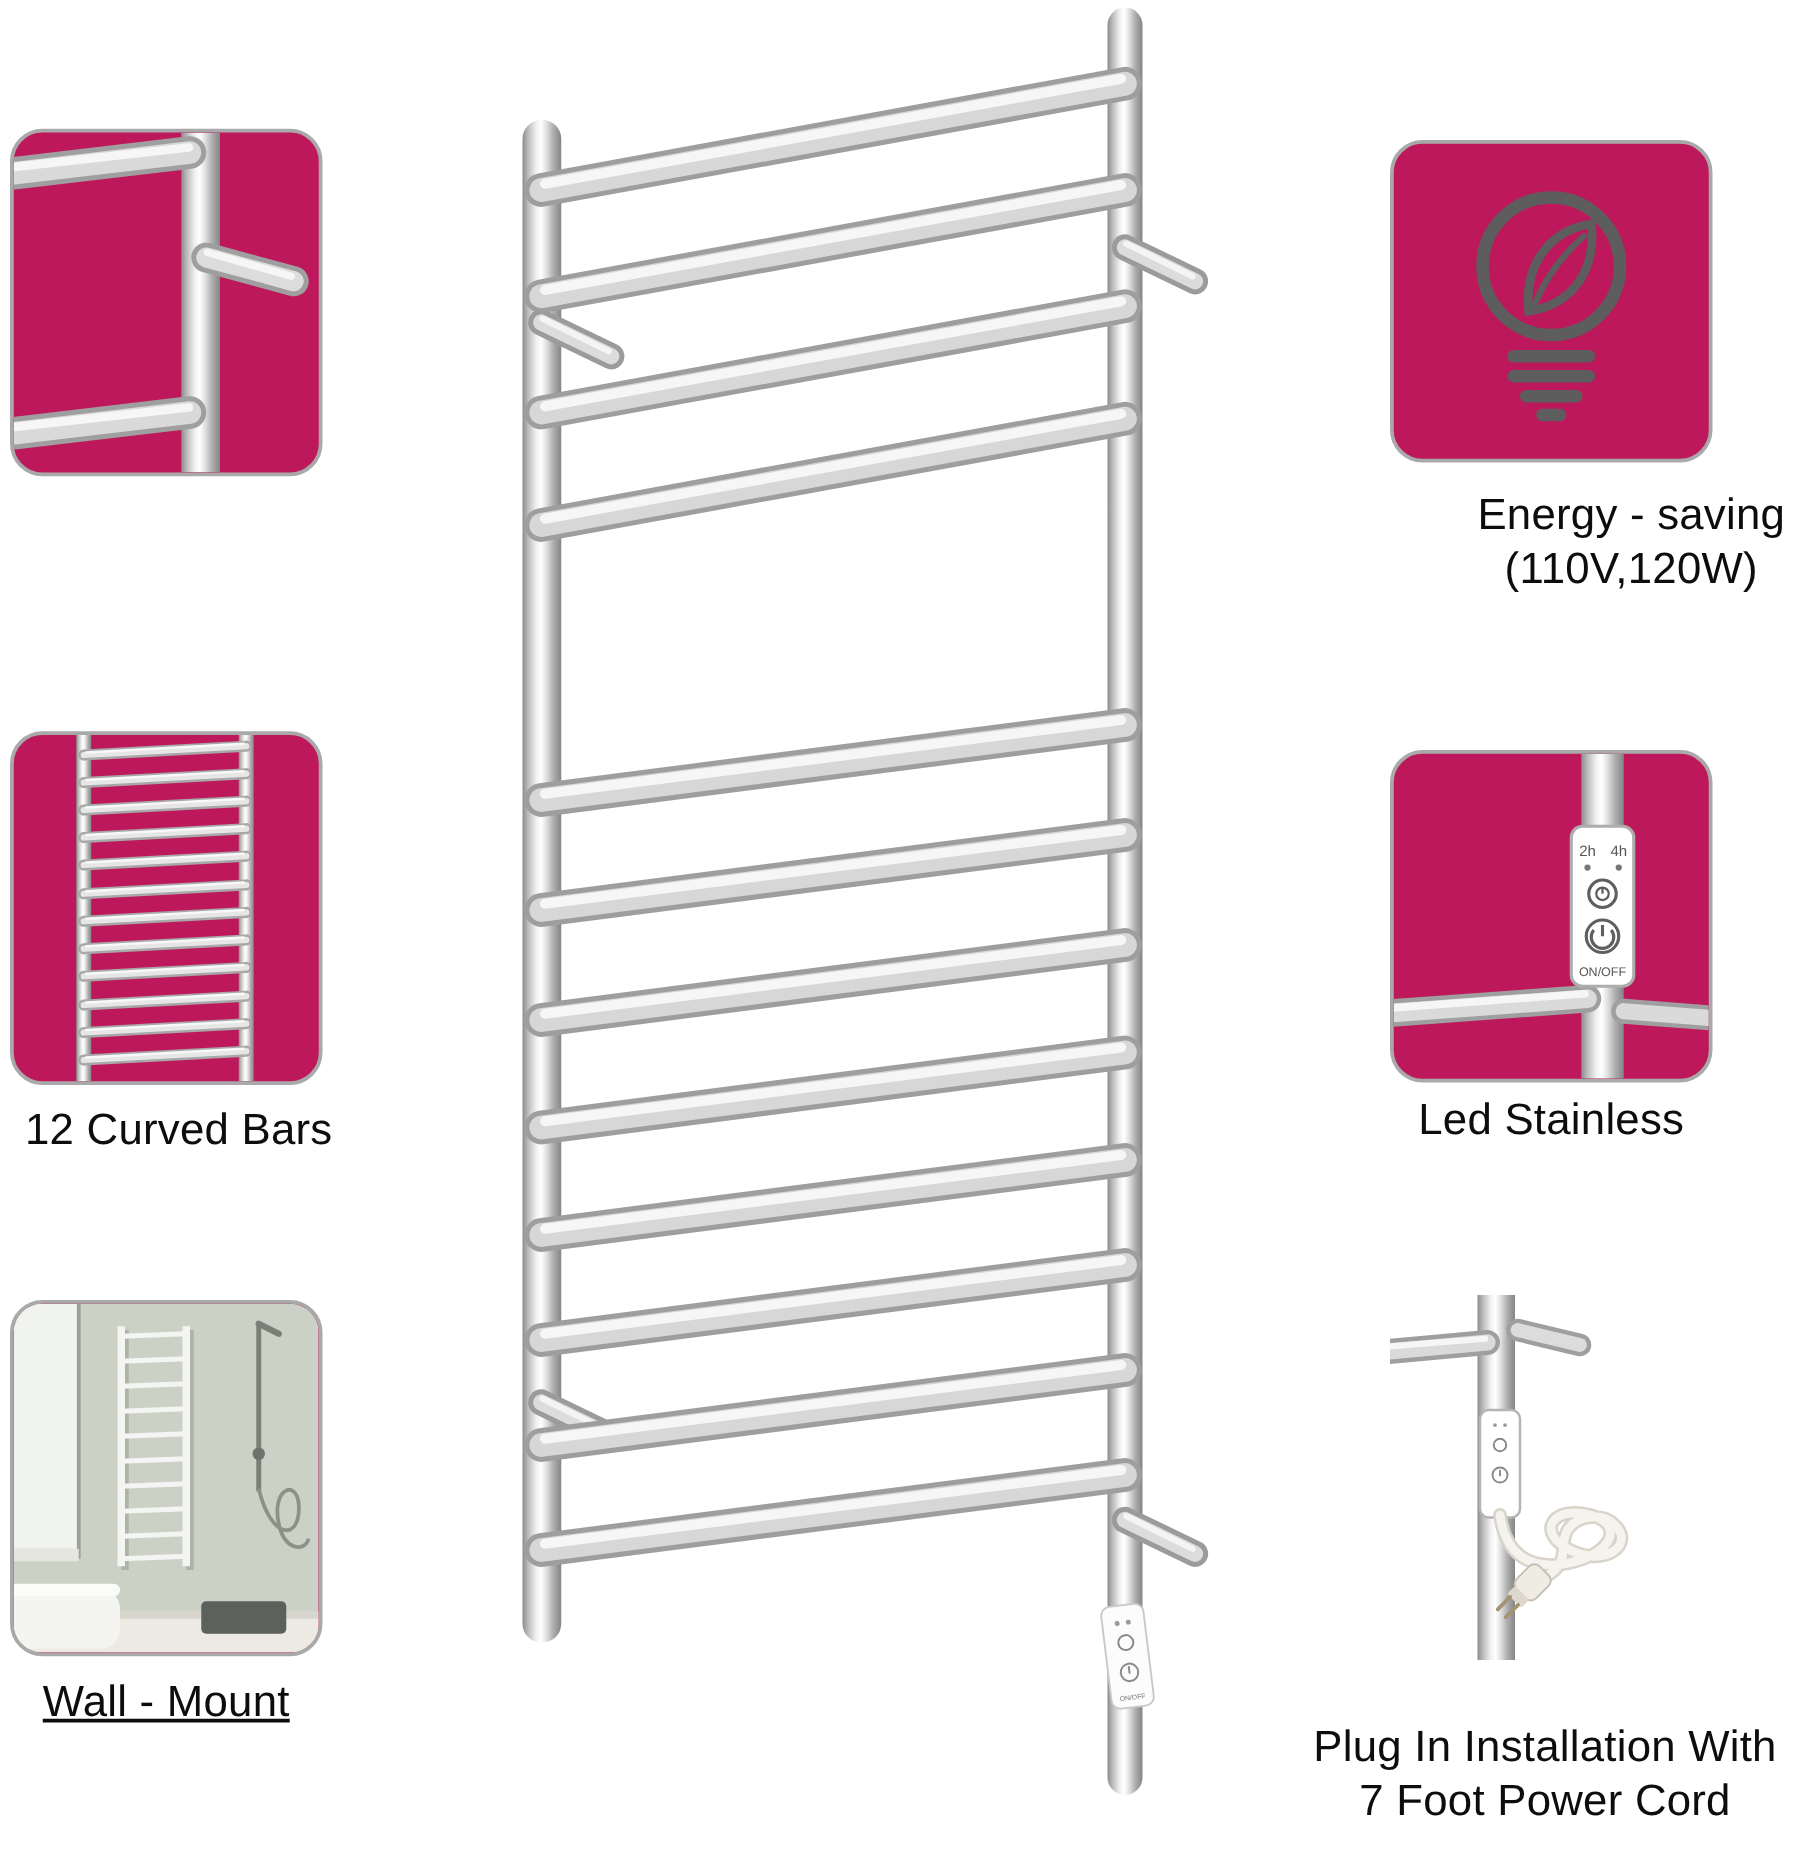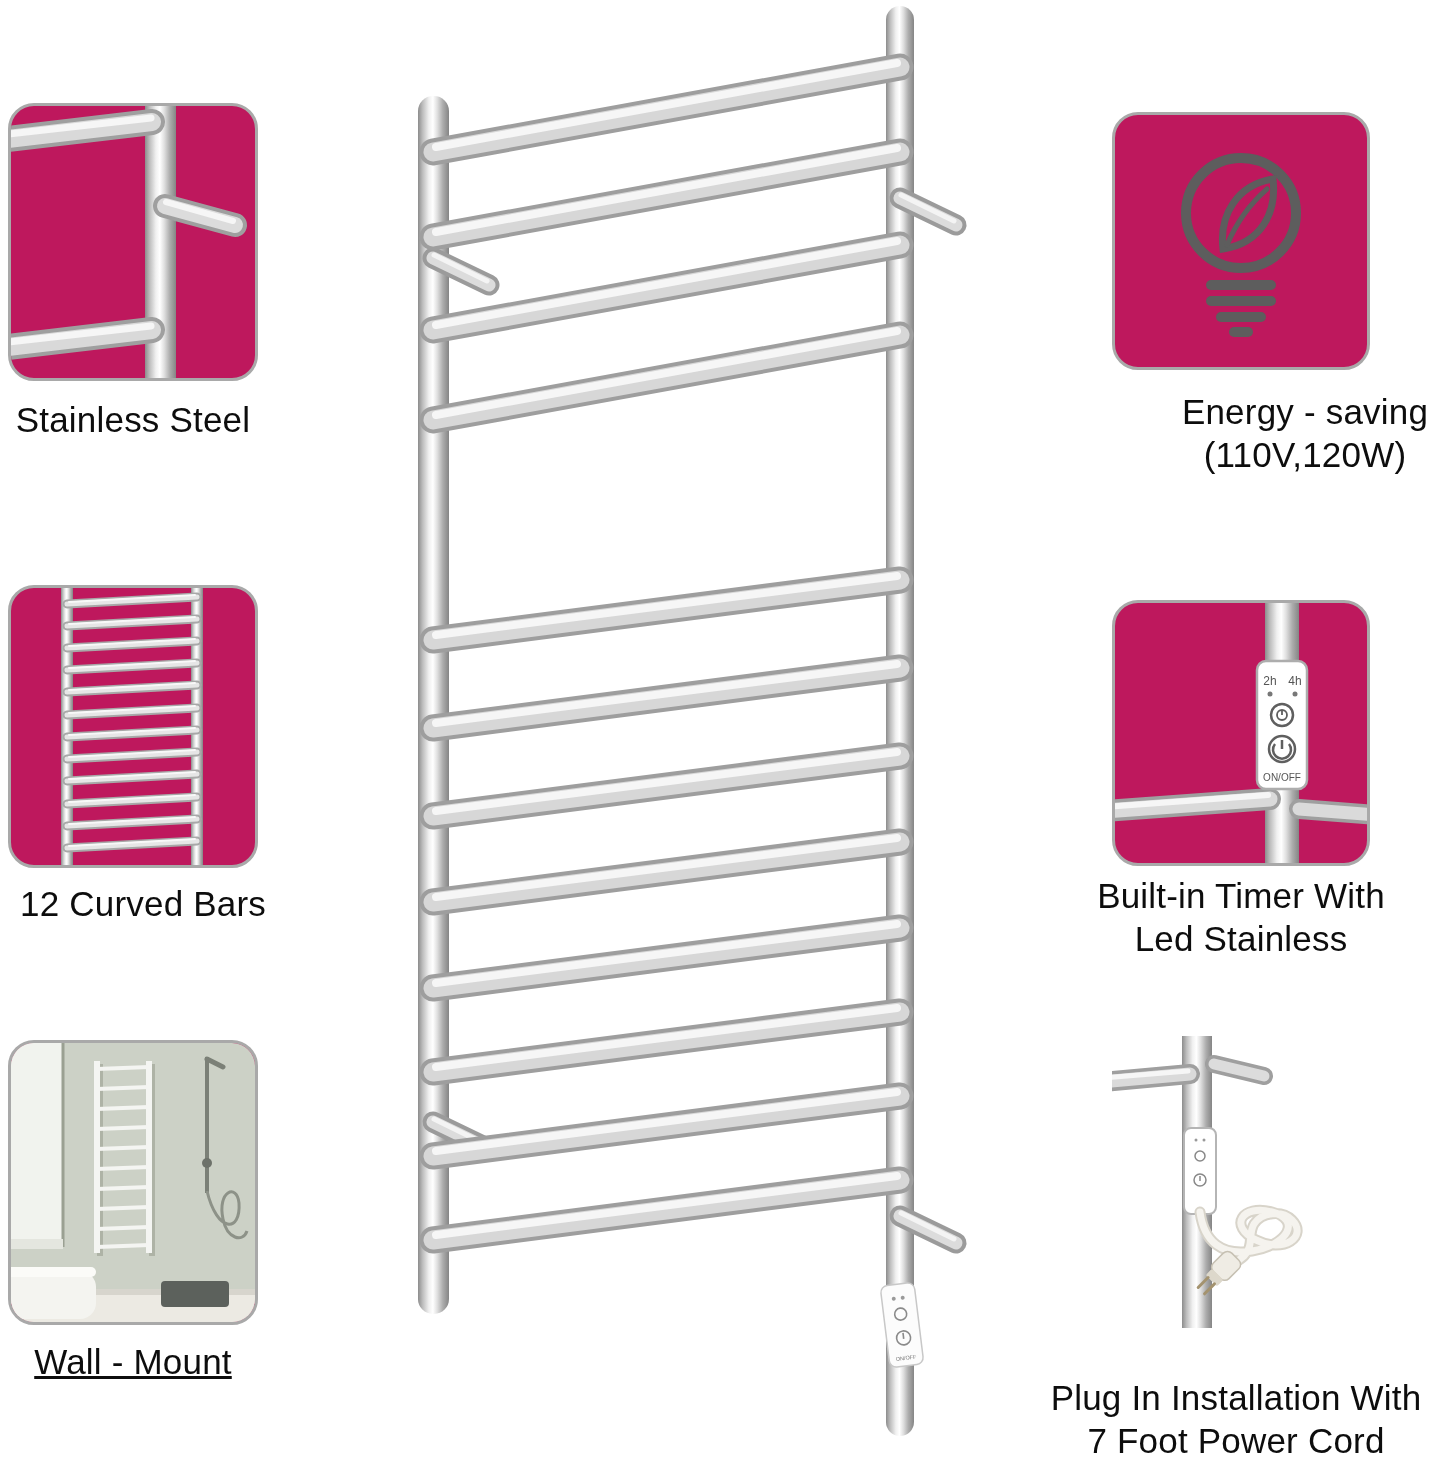--- a/index.html
+++ b/index.html
@@ -137,21 +137,20 @@
         <line x1="-12" y1="242" x2="141" y2="224" stroke="#d9d9d9" stroke-width="18" stroke-linecap="round"></line>
         <line x1="-12" y1="237" x2="140" y2="220" stroke="#f6f6f6" stroke-width="7" stroke-linecap="round"></line>
       </g>
       <g>
         <line x1="154" y1="100" x2="224" y2="119" stroke="#9f9f9f" stroke-width="24" stroke-linecap="round"></line>
         <line x1="154" y1="100" x2="224" y2="119" stroke="#dcdcdc" stroke-width="16" stroke-linecap="round"></line>
         <line x1="155" y1="96" x2="222" y2="115" stroke="#f6f6f6" stroke-width="6" stroke-linecap="round"></line>
       </g>
     </svg>
   </div>
-  <div class="flabel" id="l-l1">Stainless Steel</div>
 
   <div class="fbox" id="b-l2">
     <svg class="fimg" width="244" height="277" viewBox="0 0 244 277">
       <defs>
         <linearGradient id="mg2" x1="0" y1="0" x2="1" y2="0">
           <stop offset="0" stop-color="#8c8c8c"></stop>
             <stop offset="0.15" stop-color="#bdbdbd"></stop>
           <stop offset="0.35" stop-color="#f0f0f0"></stop>
             <stop offset="0.48" stop-color="#ffffff"></stop>
           <stop offset="0.62" stop-color="#e0e0e0"></stop>
@@ -278,21 +277,20 @@
         <g fill="none" stroke="#5f5f5f">
           <circle cx="167" cy="146" r="13" stroke-width="2.5"></circle>
           <path d="M160,141 A9,9 0 1 0 174,141" stroke-width="2.5"></path>
           <line x1="167" y1="137" x2="167" y2="146" stroke-width="2.5"></line>
         </g>
         <text x="167" y="178" font-size="10" text-anchor="middle" fill="#555">ON/OFF</text>
       </g>
     </svg>
   </div>
   <div class="flabel" id="l-r2">
-    <div>Built-in Timer With</div>
     <div>Led Stainless</div>
   </div>
 
   <div class="fimg" id="i-r3">
     <svg width="254" height="292" viewBox="0 0 254 292">
       <defs>
         <linearGradient id="mg6" x1="0" y1="0" x2="1" y2="0">
           <stop offset="0" stop-color="#8c8c8c"></stop>
             <stop offset="0.15" stop-color="#bdbdbd"></stop>
           <stop offset="0.35" stop-color="#f0f0f0"></stop>

